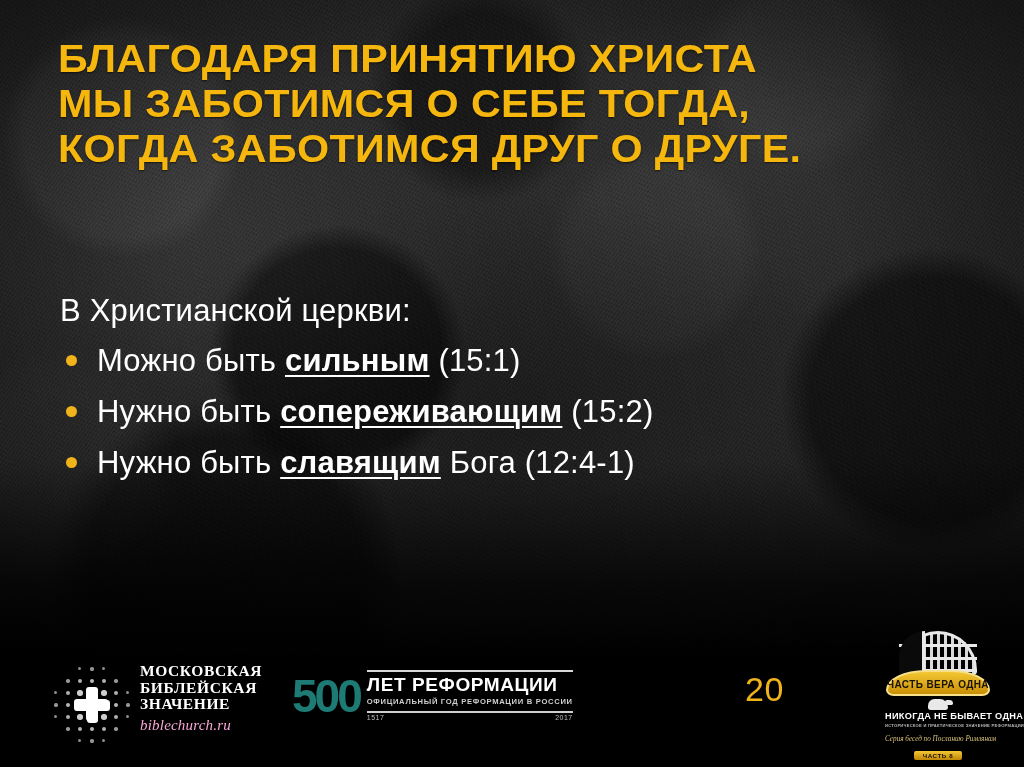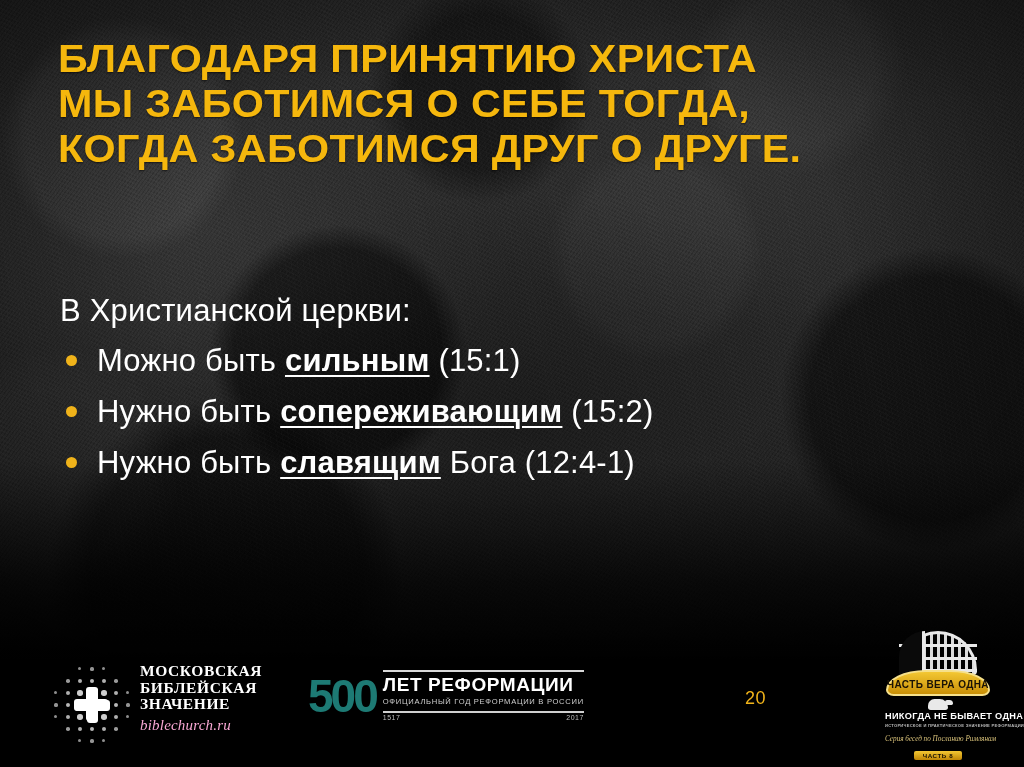--- a/index.html
+++ b/index.html
@@ -139,21 +139,21 @@
     color:#f9a8d4;
     font-family:"Liberation Serif", serif;
     font-style:italic;
     font-size:15px;
     line-height:15px;
     margin-top:5px;
     letter-spacing:.2px;
   }
 
   
-  #ref { position:absolute; left:308px; bottom:44px; display:flex; align-items:center; gap:7px; }
+  #ref { position:absolute; left:292px; bottom:44px; display:flex; align-items:center; gap:7px; }
   #ref-500 {
     color:#1d7a74;
     font-weight:700;
     font-size:46px;
     line-height:40px;
     letter-spacing:-3px;
     font-family:"Liberation Sans", sans-serif;
     position:relative;
   }
   #ref-right { padding-top:1px; }
@@ -161,21 +161,21 @@
   #ref-main {
     color:#ffffff;
     font-weight:700;
     font-size:19px;
     line-height:20px;
     letter-spacing:.6px;
     white-space:nowrap;
   }
   #ref-sub {
     color:#cfcfcf;
-    font-weight:400;
+    font-weight:700;
     font-size:7.6px;
     line-height:10px;
     letter-spacing:.7px;
     margin-top:2px;
     white-space:nowrap;
   }
   #ref-years {
     position:relative;
     margin-top:4px;
     height:12px;
@@ -190,21 +190,21 @@
     font-size:7px;
     letter-spacing:.5px;
   }
   #ref-years .y.l { left:0; }
   #ref-years .y.r { right:0; }
 
   
   #pageno {
     position:absolute; left:745px; bottom:58px;
     color:#f0b31a;
-    font-size:18px;
+    font-size:34px;
     letter-spacing:.5px;
   }
 
   
   #sola {
     position:absolute; right:33px; bottom:16px;
     width:106px; height:122px;
     text-align:center;
   }
   #sola-coli {

